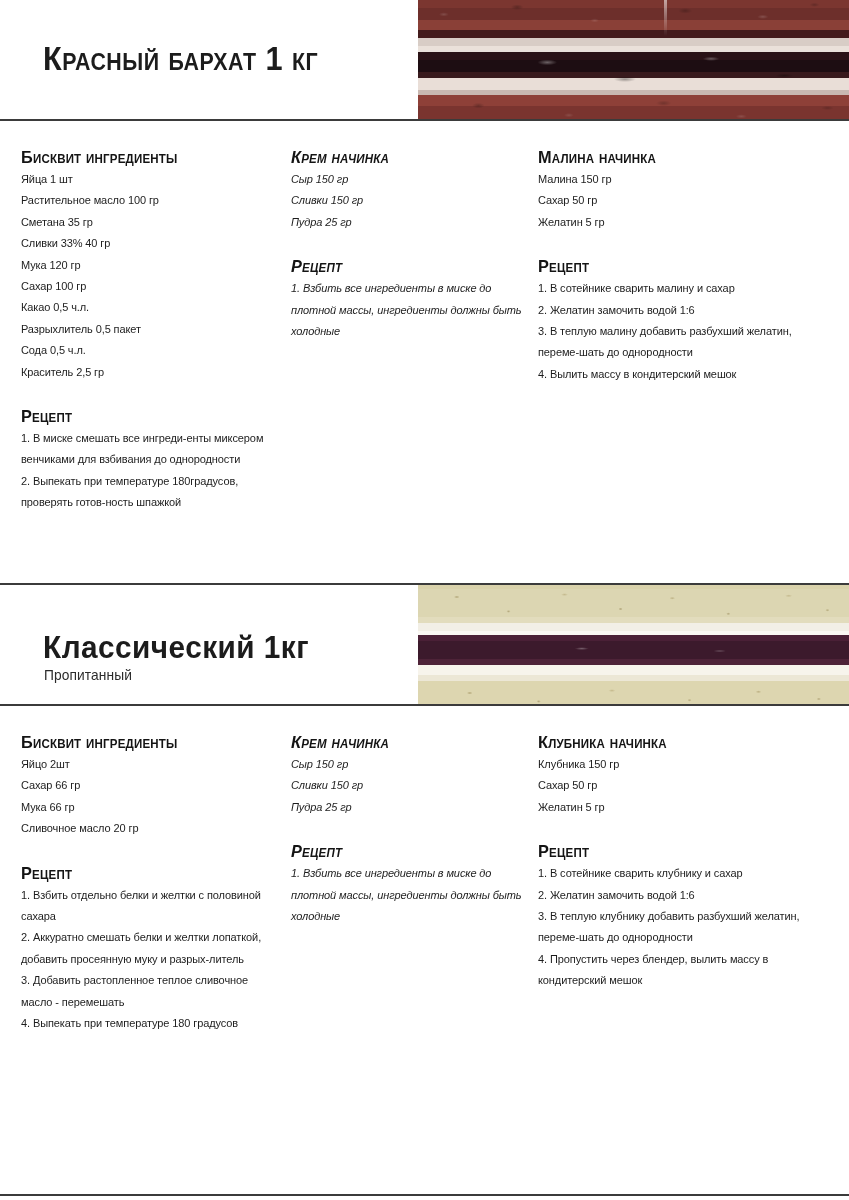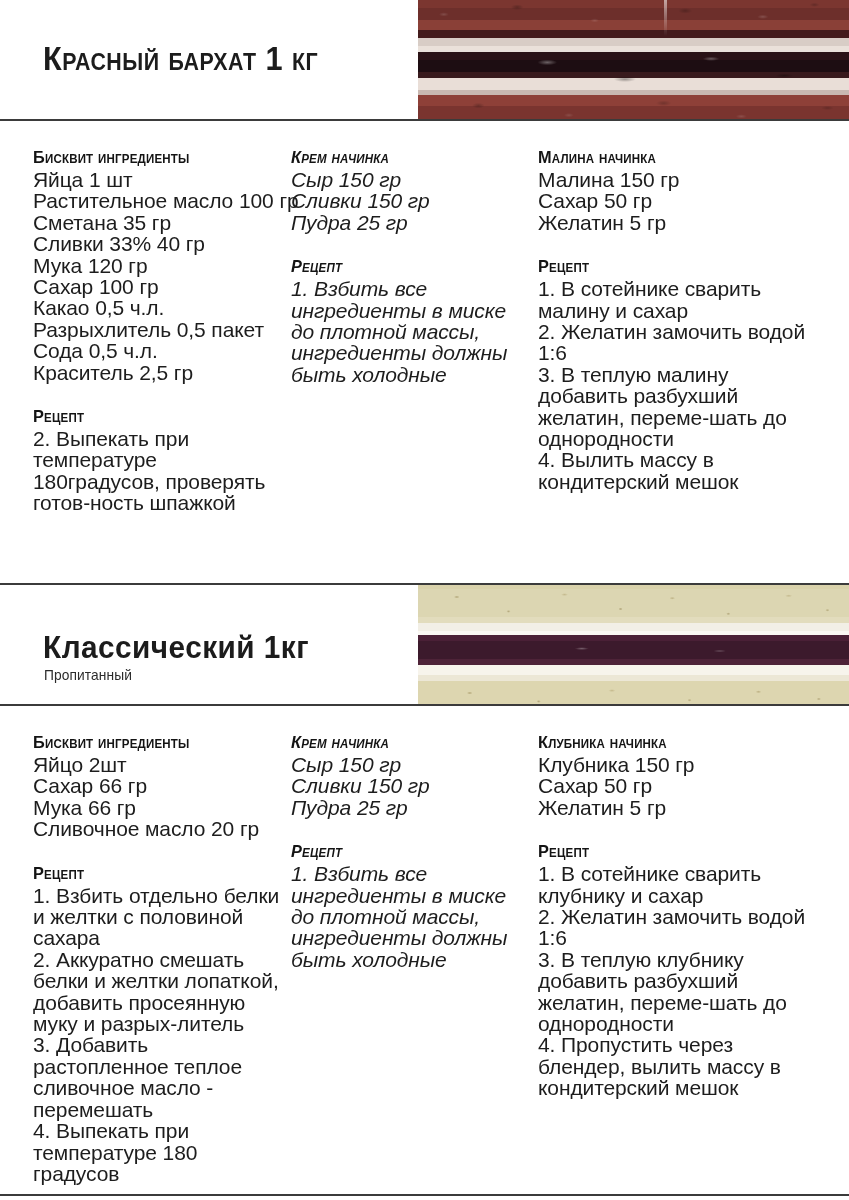--- a/index.html
+++ b/index.html
@@ -195,41 +195,41 @@
 
   
   .columns {
     position: relative;
     padding-top: 28px;
   }
   .col {
     position: absolute;
     top: 28px;
   }
-  .col-0 { left: 33px;  width: 250px; }
+  .col-0 { left: 21px;  width: 250px; }
   .col-1 { left: 291px; width: 238px; font-style: italic; }
   .col-2 { left: 538px; width: 270px; }
 
   .sec-title {
     margin: 0 0 1px 0;
     font-family: "Liberation Sans Narrow", "Liberation Sans", sans-serif;
     font-weight: bold;
     font-size: 17px;
     font-variant: small-caps;
     letter-spacing: 0.2px;
     color: #141414;
     transform: scaleX(0.96);
     transform-origin: left center;
     white-space: nowrap;
   }
   .sec-title.spaced { margin-top: 24px; }
 
   .lines { margin: 0; padding: 0; list-style: none; }
   .lines li {
-    font-size: 21px;
+    font-size: 11px;
     line-height: 21.4px;
     color: #1d1d1d;
     white-space: nowrap;
     letter-spacing: -0.1px;
   }
   .lines.wrapped li { white-space: normal; }
 </style>
 </head>
 <body>
 
@@ -260,20 +260,21 @@
           <li>Сливки 33% 40 гр</li>
           <li>Мука 120 гр</li>
           <li>Сахар 100 гр</li>
           <li>Какао 0,5 ч.л.</li>
           <li>Разрыхлитель 0,5 пакет</li>
           <li>Сода 0,5 ч.л.</li>
           <li>Краситель 2,5 гр</li>
         </ul>
         <h2 class="sec-title spaced">Рецепт</h2>
         <ul class="lines wrapped">
+          <li>1. В миске смешать все ингреди-енты миксером венчиками для взбивания до однородности</li>
           <li>2. Выпекать при температуре 180градусов, проверять готов-ность шпажкой</li>
         </ul>
       </div>
 
       <div class="col col-1">
         <h2 class="sec-title">Крем начинка</h2>
         <ul class="lines">
           <li>Сыр 150 гр</li>
           <li>Сливки 150 гр</li>
           <li>Пудра 25 гр</li>

